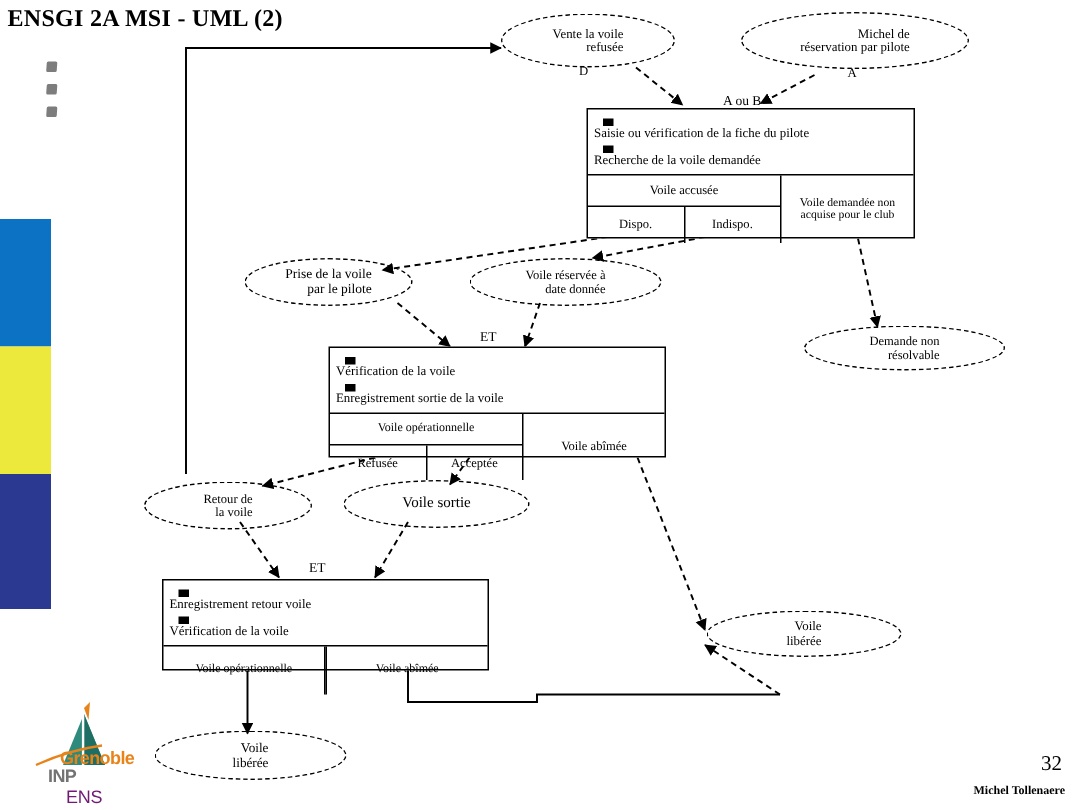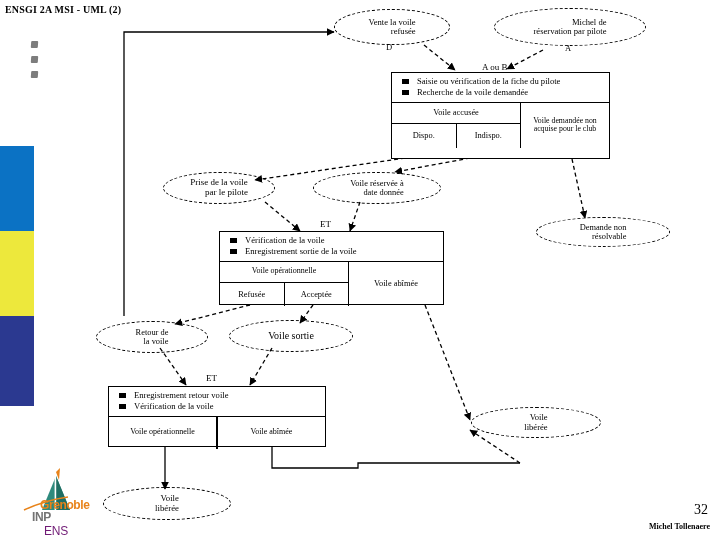--- a/index.html
+++ b/index.html
@@ -9,21 +9,21 @@
     font-family:"Liberation Serif", serif;
     overflow:hidden;
     position:relative;
   }
   .slide{position:absolute;left:0;top:0;width:720px;height:540px;}
 
   
   .title{
     position:absolute;left:5px;top:4px;
     font-family:"Liberation Serif", serif;
-    font-weight:bold;font-size:10px;color:#000;
+    font-weight:bold;font-size:16px;color:#000;
     letter-spacing:.2px;white-space:nowrap;
   }
 
   
   .bullet{
     position:absolute;width:7px;height:7px;
     background:#7d7d7d;
     border-radius:1px;
     transform:skewX(-4deg);
   }
@@ -53,21 +53,21 @@
     position:absolute;
     border:1.5px solid #000;
     box-sizing:border-box;
     background:#fff;
     font-family:"Liberation Serif", serif;
     color:#000;
   }
   .acthead{padding:4px 4px 3px 4px;}
   .actline{
     display:flex;align-items:flex-start;
-    font-size:8.6px;line-height:1.15;margin:0 0 1px 0;
+    font-size:8.6px;line-height:1.15;margin:0 0 1px 0;flex-direction:column;
   }
   .sq{
     display:inline-block;
     width:7px;height:5px;background:#000;
     margin:2px 8px 0 6px;flex:0 0 auto;
   }
   .actrow{display:flex;border-top:1.5px solid #000;}
   .cell{
     flex:1;
     text-align:center;

